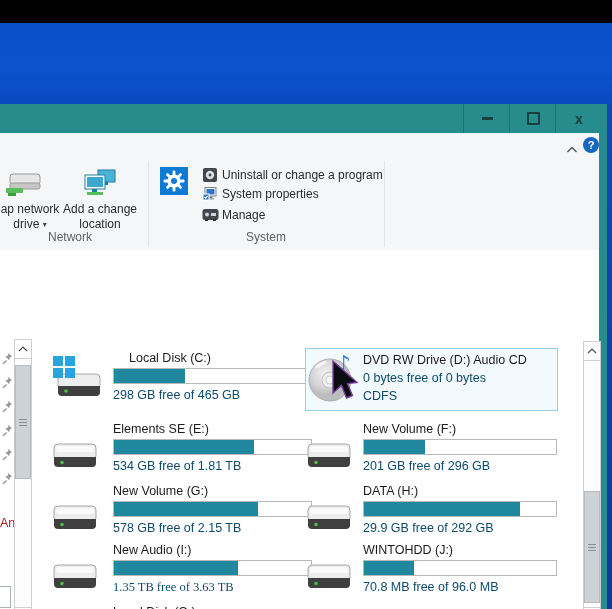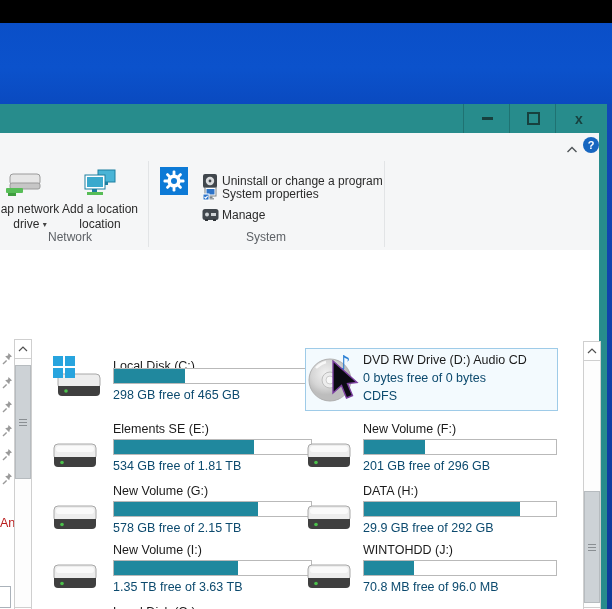--- a/index.html
+++ b/index.html
@@ -99,41 +99,41 @@
         <div class="abs" style="left:42px;top:2px;width:116px;height:86px;">
           <svg style="position:absolute;left:41px;top:8px;" width="34" height="30" viewBox="0 0 34 30">
             <rect x="15" y="1" width="17" height="12" fill="#4ab4d6" stroke="#1d7fa0"></rect>
             <rect x="21" y="13" width="4" height="3" fill="#1d7fa0"></rect>
             <rect x="2" y="6" width="20" height="14" fill="#fff" stroke="#1d7fa0"></rect>
             <rect x="4" y="8" width="16" height="10" fill="#3aa9cd"></rect>
             <rect x="9" y="20" width="5" height="3" fill="#1d7fa0"></rect>
             <rect x="4" y="23" width="16" height="3" fill="#57bd57"></rect>
           </svg>
           <div class="rib-label2" style="left:0;top:41px;width:116px;">
-            <span>Add a location</span><br>
+            <span>Add a change</span><br>
             <span>location</span>
           </div>
         </div>
         <div class="grp-label" style="left:20px;top:71px;width:100px;">Network</div>
         <div class="rib-sep" style="left:148px;"></div>
 
         <div class="abs" style="left:134px;top:2px;width:80px;height:86px;">
           <svg style="position:absolute;left:26px;top:6px;" width="28" height="28" viewBox="0 0 28 28">
             <rect width="28" height="28" fill="#0d7ad6"></rect>
             <g fill="#fff">
               <rect x="12.6" y="3.5" width="2.8" height="21" rx="1.2"></rect>
               <rect x="12.6" y="3.5" width="2.8" height="21" rx="1.2" transform="rotate(45 14 14)"></rect>
               <rect x="12.6" y="3.5" width="2.8" height="21" rx="1.2" transform="rotate(90 14 14)"></rect>
               <rect x="12.6" y="3.5" width="2.8" height="21" rx="1.2" transform="rotate(135 14 14)"></rect>
               <circle cx="14" cy="14" r="6.6"></circle>
             </g>
             <circle cx="14" cy="14" r="3" fill="#0d7ad6"></circle>
           </svg>
         </div>
-        <div class="abs" style="left:200px;top:8px;width:180px;height:16px;margin-top:6px;">
+        <div class="abs" style="left:200px;top:8px;width:180px;height:16px;">
           <svg style="position:absolute;left:3px;top:1px;" width="14" height="14" viewBox="0 0 14 14">
             <rect width="14" height="14" rx="2" fill="#41474d"></rect>
               <circle cx="7" cy="7" r="4.2" fill="#dadcde"></circle>
               <circle cx="7" cy="7" r="1.4" fill="#41474d"></circle>
           </svg>
           <span class="rib-small" style="left:22px;top:1px;">Uninstall or change a program</span>
         </div>
         <div class="abs" style="left:200px;top:47px;width:180px;height:18px;">
           <svg style="position:absolute;left:2px;top:1px;" width="17" height="15" viewBox="0 0 17 15">
             <rect x="0.5" y="2" width="16" height="11" rx="2.5" fill="#41474d"></rect>
@@ -245,21 +245,21 @@
       <path d="M1 14 h42 v6 a4 4 0 0 1 -4 4 h-34 a4 4 0 0 1 -4 -4 Z" fill="#3f3f3f"></path>
       <circle cx="9" cy="19" r="1.8" fill="#4cc24c"></circle>
     </g>
     <g fill="#28a4de">
       <rect x="1" y="1" width="10" height="10"></rect>
                   <rect x="13" y="1" width="10" height="10"></rect>
       <rect x="1" y="13" width="10" height="10"></rect>
                   <rect x="13" y="13" width="10" height="10"></rect>
     </g>
               </svg></div>
-            <div class="drive-label" style="left: 113px; top: 101px; margin-top: 8px;">Local Disk (C:)</div>
+            <div class="drive-label" style="left: 129px; top: 101px;">Local Disk (C:)</div>
             <div class="drive-bar" style="left: 113px; top: 118px; width: 197px;">
               <div class="drive-fill" style="width: 36%;"></div>
             </div>
             <div class="drive-free" style="left: 113px; top: 138px;">298 GB free of 465 GB</div>
           </div>
           <div style="position: absolute; left: 0px; top: 0px; width: 0px; height: 0px;">
             <div class="sel-box" style="left: 305px; top: 98px; width: 251px; height: 61px;"></div>
             <div style="position: absolute; left: 306px; top: 103px;"><svg width="52" height="52" viewBox="0 0 52 52">
     <defs>
                   <radialGradient id="disc" cx="40%" cy="35%">
@@ -330,25 +330,25 @@
             </div>
             <div class="drive-free" style="left: 363px; top: 271px;">29.9 GB free of 292 GB</div>
           </div>
           <div style="position: absolute; left: 0px; top: 0px; width: 0px; height: 0px;">
             <div style="position: absolute; left: 52px; top: 312px;"><svg width="46" height="30" viewBox="0 0 46 30">
     <rect x="2" y="3" width="42" height="16" rx="4" fill="#ededed" stroke="#a8a8a8"></rect>
     <rect x="4" y="5" width="38" height="6" rx="3" fill="#fafafa"></rect>
     <path d="M2 16 h42 v6 a4 4 0 0 1 -4 4 h-34 a4 4 0 0 1 -4 -4 Z" fill="#3f3f3f"></path>
     <circle cx="10" cy="21.5" r="1.8" fill="#4cc24c"></circle>
               </svg></div>
-            <div class="drive-label" style="left: 113px; top: 293px;">New Volume (I:)</div>
+            <div class="drive-label" style="left: 113px; top: 293px;">New Audio (I:)</div>
             <div class="drive-bar" style="left: 113px; top: 310px; width: 197px;">
               <div class="drive-fill" style="width: 63%;"></div>
             </div>
-            <div class="drive-free" style="left: 113px; top: 330px;">1.35 TB free of 3.63 TB</div>
+            <div class="drive-free" style="left: 113px; top: 330px; font-family: Liberation Serif, serif;">1.35 TB free of 3.63 TB</div>
           </div>
           <div style="position: absolute; left: 0px; top: 0px; width: 0px; height: 0px;">
             <div style="position: absolute; left: 306px; top: 312px;"><svg width="46" height="30" viewBox="0 0 46 30">
     <rect x="2" y="3" width="42" height="16" rx="4" fill="#ededed" stroke="#a8a8a8"></rect>
     <rect x="4" y="5" width="38" height="6" rx="3" fill="#fafafa"></rect>
     <path d="M2 16 h42 v6 a4 4 0 0 1 -4 4 h-34 a4 4 0 0 1 -4 -4 Z" fill="#3f3f3f"></path>
     <circle cx="10" cy="21.5" r="1.8" fill="#4cc24c"></circle>
               </svg></div>
             <div class="drive-label" style="left: 363px; top: 293px;">WINTOHDD (J:)</div>
             <div class="drive-bar" style="left: 363px; top: 310px; width: 192px;">

